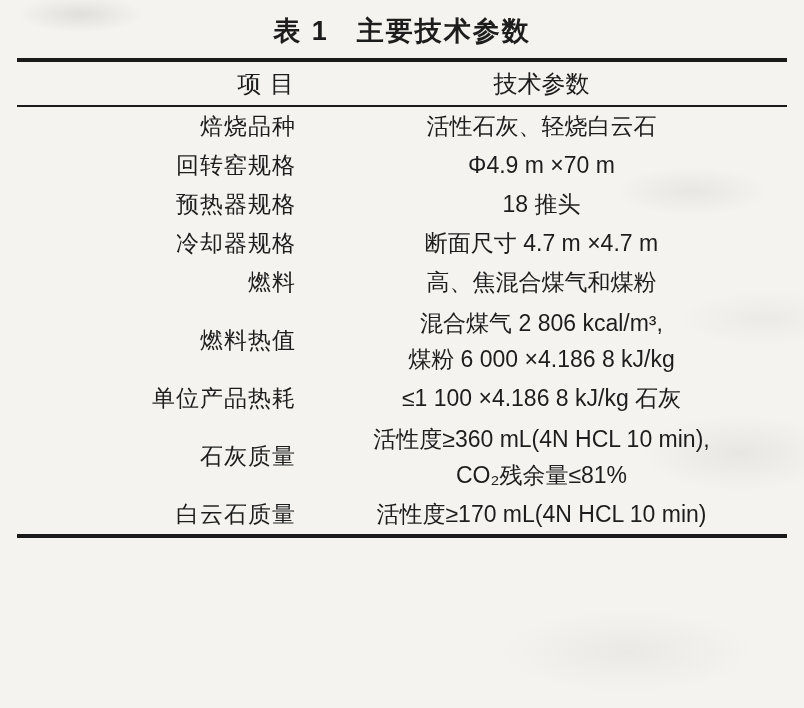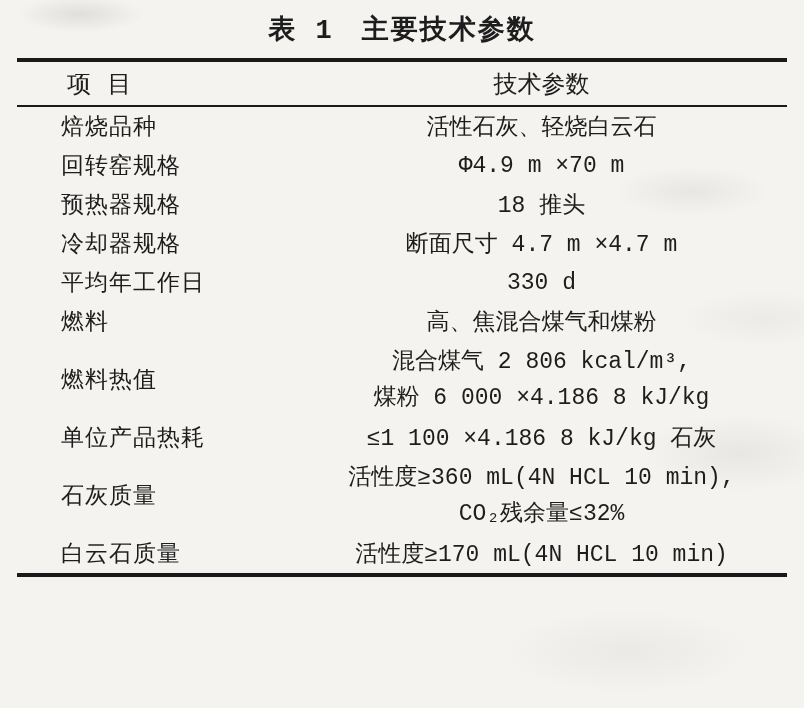--- a/index.html
+++ b/index.html
@@ -12,21 +12,21 @@
     height: 708px;
     box-sizing: border-box;
     padding-top: 12px;
     background-color: #f4f3ef;
     background-image:
       radial-gradient(ellipse 110px 35px at 86% 27%, rgba(120,120,120,0.10), transparent 70%),
       radial-gradient(ellipse 140px 55px at 92% 64%, rgba(120,120,120,0.10), transparent 70%),
       radial-gradient(ellipse 90px 26px at 10% 2%, rgba(100,100,100,0.14), transparent 70%),
       radial-gradient(ellipse 180px 60px at 78% 92%, rgba(120,120,120,0.08), transparent 70%),
       radial-gradient(ellipse 120px 40px at 95% 45%, rgba(120,120,120,0.07), transparent 70%);
-    font-family: Liberation Mono, monospace;
+    font-family: Liberation Sans, sans-serif;
     color: #1d1d1d;
     overflow: hidden;
   }
   .title {
     text-align: center;
     font-weight: bold;
     font-size: 27px;
     height: 38px;
     line-height: 38px;
     letter-spacing: 2px;
@@ -48,21 +48,21 @@
     height: 41px;
     border-bottom: 2px solid #1a1a1a;
   }
   table.tech-table td {
     font-size: 23px;
     padding: 0;
     margin-top: 21px;
   }
   .c-item {
     width: 228px;
-    text-align: left;
+    text-align: right;
     padding-left: 44px !important;
     letter-spacing: 1px;
   }
   th.c-item {
     padding-left: 50px !important;
   }
   .c-val {
     text-align: center;
   }
   tr.single td { height: 39px; }
@@ -96,43 +96,39 @@
       </tr>
       <tr class="single">
         <td class="c-item">预热器规格</td>
         <td class="c-val">18 推头</td>
       </tr>
       <tr class="single">
         <td class="c-item">冷却器规格</td>
         <td class="c-val">断面尺寸 4.7 m ×4.7 m</td>
       </tr>
       <tr class="single">
-        <td class="c-item">平均年工作日</td>
-        <td class="c-val">330 d</td>
-      </tr>
-      <tr class="single">
         <td class="c-item">燃料</td>
         <td class="c-val">高、焦混合煤气和煤粉</td>
       </tr>
       <tr class="double">
         <td class="c-item">燃料热值</td>
         <td class="c-val two-line">
           <div>混合煤气 2 806 kcal/m³,</div>
           <div>煤粉 6 000 ×4.186 8 kJ/kg</div>
         </td>
       </tr>
       <tr class="single">
         <td class="c-item">单位产品热耗</td>
         <td class="c-val">≤1 100 ×4.186 8 kJ/kg 石灰</td>
       </tr>
       <tr class="double">
         <td class="c-item">石灰质量</td>
         <td class="c-val two-line">
           <div>活性度≥360 mL(4N HCL 10 min),</div>
-          <div>CO₂残余量≤32%</div>
+          <div>CO₂残余量≤81%</div>
         </td>
       </tr>
       <tr class="single">
         <td class="c-item">白云石质量</td>
         <td class="c-val">活性度≥170 mL(4N HCL 10 min)</td>
       </tr>
     </tbody>
   </table>
 
 </div>

